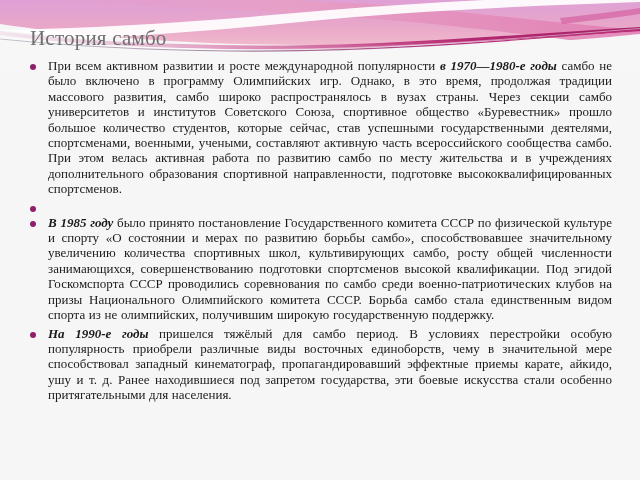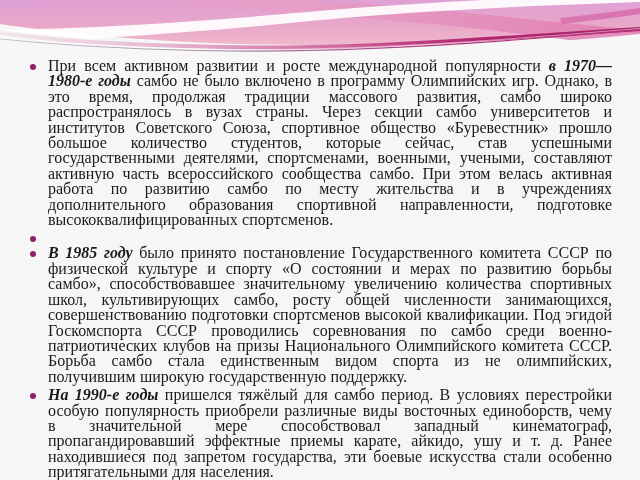--- a/index.html
+++ b/index.html
@@ -85,21 +85,21 @@
     display: block;
     width: 6px;
     height: 6px;
     border-radius: 50%;
     background: #8e1f6b;
   }
 
   .bullet-text {
     flex: 1 1 auto;
     text-align: justify;
-    font-size: 16px;
+    font-size: 13px;
     line-height: 15.4px;
     color: #1a1a1a;
     font-family: "Liberation Serif", "DejaVu Serif", serif;
     word-spacing: 0.4px;
     hyphens: none;
   }
   .bullet-text:last-child { text-align-last: left; }
 
   .bullet-row.empty .bullet-text {
     min-height: 12px;
@@ -156,20 +156,21 @@
                C70,39 30,35 0,31 L0,35 C30,39 70,43 110,45
                C200,50 300,51 380,47 C470,43 560,36 640,31 Z" fill="url(#gradMagenta)"></path>
 
       <path d="M0,39 C60,45 140,50 230,51 C330,52 440,46 540,38 C580,35 614,32 640,30" fill="none" stroke="url(#gradThin)" stroke-width="1.15"></path>
       <path d="M0,37.5 C60,43.5 140,48.5 230,49.5 C330,50.5 440,44.5 540,36.5 C580,33.5 614,30.5 640,28.5" fill="none" stroke="#ffffff" stroke-width="0.7" opacity="0.7"></path>
 
       <path d="M560,18 C590,15 618,11 640,8 L640,14 C618,17 590,21 562,24 Z" fill="#cf4f96" opacity="0.55"></path>
     </svg>
   </div>
 
+  <div class="title">История самбо</div>
 
   <div class="body-block">
 
     <div class="bullet-row">
       <span class="bullet-mark"></span>
       <div class="bullet-text"><span>При всем активном развитии и росте международной популярности </span><span class="lead">в 1970—1980-е годы</span><span> самбо не было включено в программу Олимпийских игр. Однако, в это время, продолжая традиции массового развития, самбо широко распространялось в вузах страны. Через секции самбо университетов и институтов Советского Союза, спортивное общество «Буревестник» прошло большое количество студентов, которые сейчас, став успешными государственными деятелями, спортсменами, военными, учеными, составляют активную часть всероссийского сообщества самбо. При этом велась активная работа по развитию самбо по месту жительства и в учреждениях дополнительного образования спортивной направленности, подготовке высококвалифицированных спортсменов.</span></div>
     </div>
 
     <div class="bullet-row empty">
       <span class="bullet-mark"></span>

